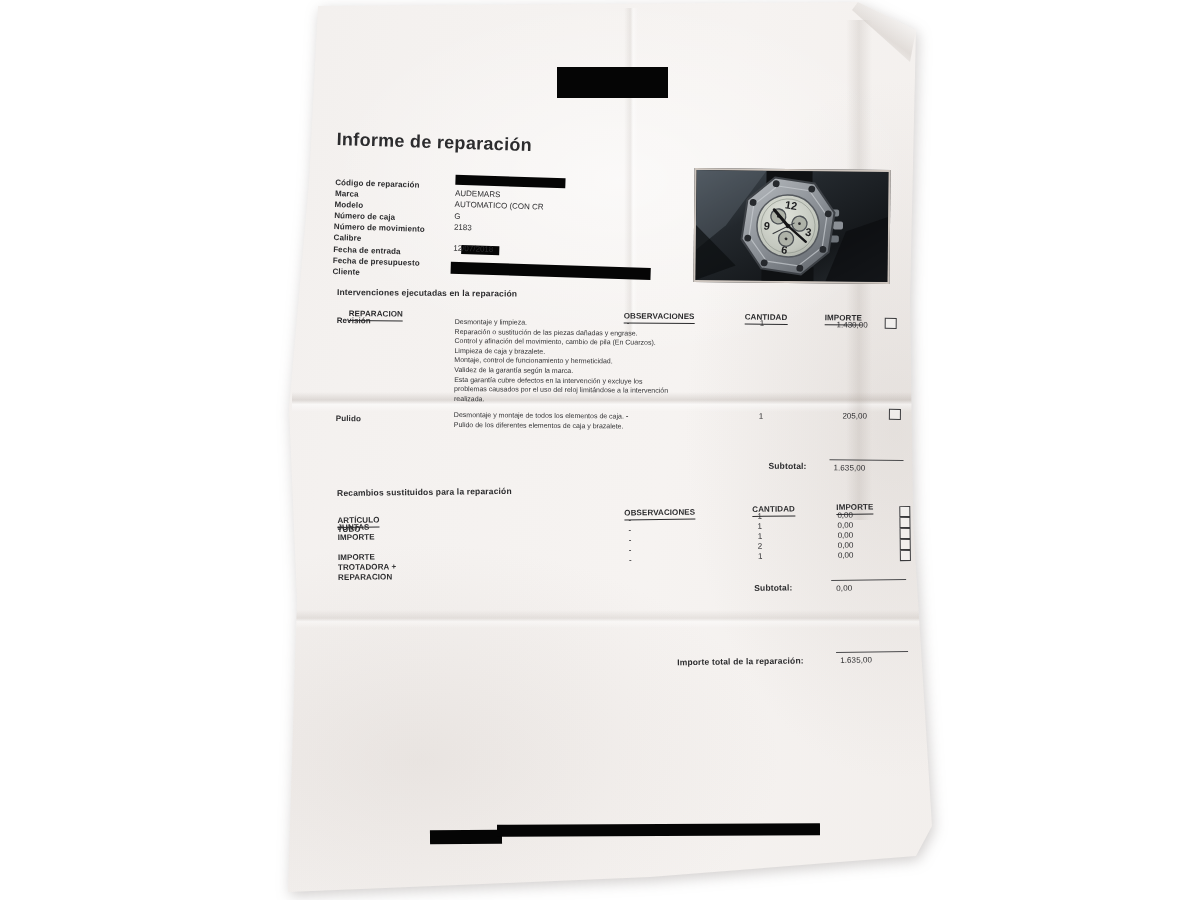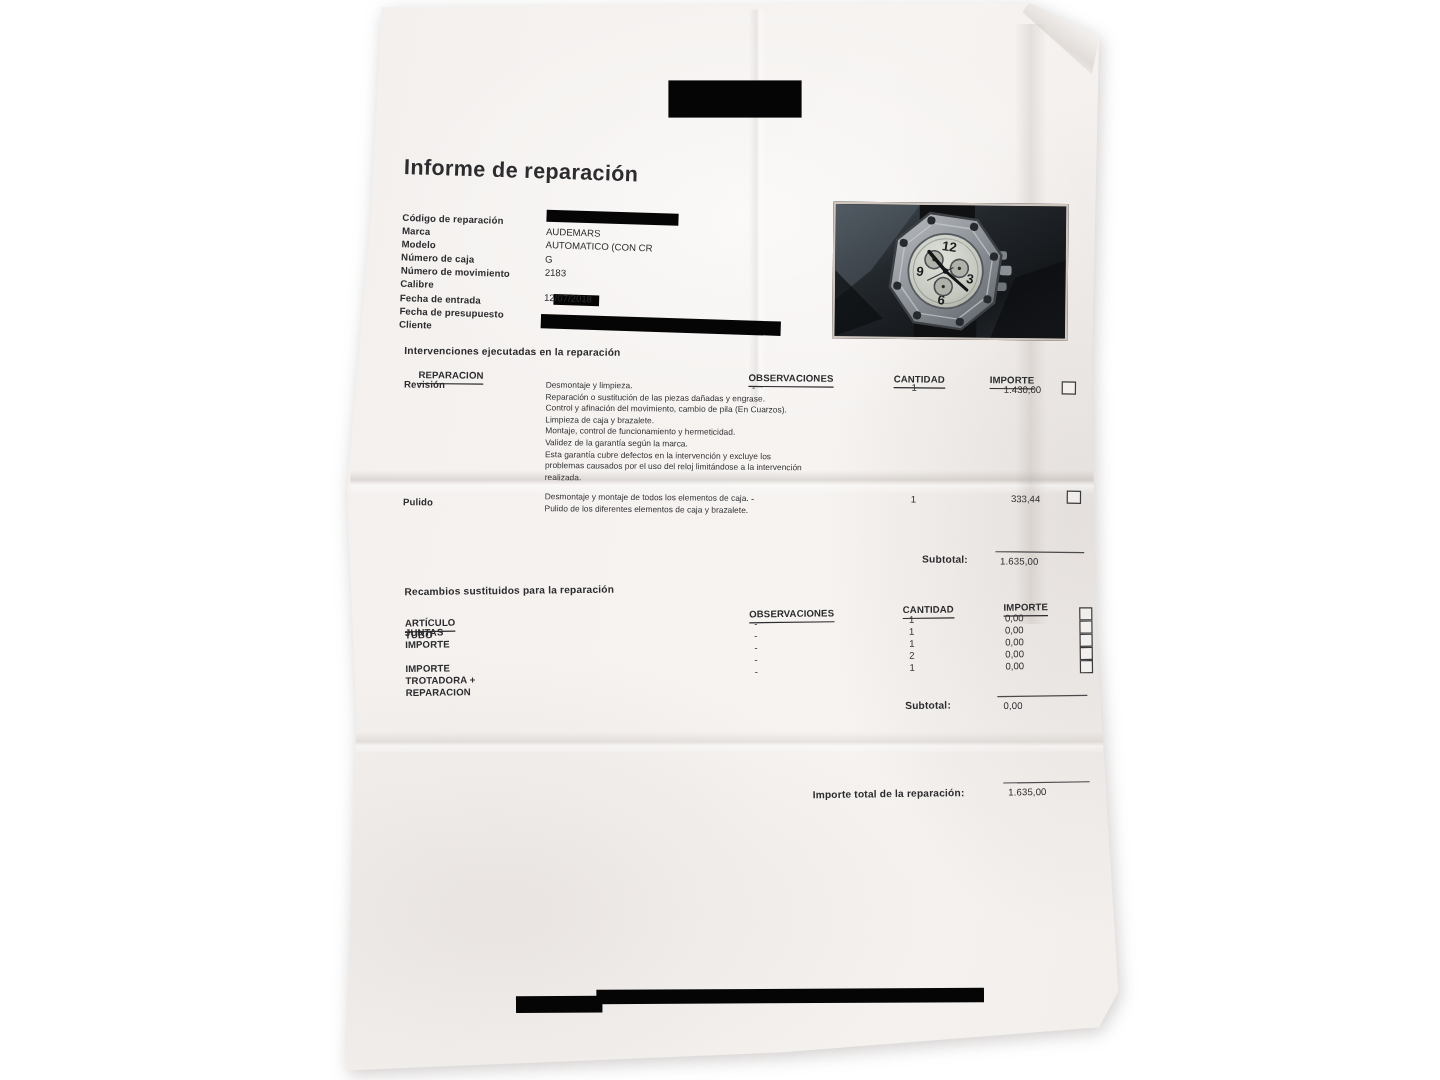--- a/index.html
+++ b/index.html
@@ -213,21 +213,21 @@
     <div class="dash" style="left:290px; top:29px;">-</div>
     <div class="qty" style="left:423px; top:28px;">1</div>
     <div class="amt" style="left:483px; top:29px;">1.430,00</div>
     <div class="cb" style="left:548px; top:26px; width:12px; height:11px;"></div>
 
     <div class="abs ink b t8" style="left:0; top:127px;">Pulido</div>
     <div class="desc pre" style="top:122px;">Desmontaje y montaje de todos los elementos de caja.
 Pulido de los diferentes elementos de caja y brazalete.</div>
     <div class="dash" style="left:290px; top:122px;">-</div>
     <div class="qty" style="left:423px; top:121px;">1</div>
-    <div class="amt" style="left:483px; top:120px;">333,44</div>
+    <div class="amt" style="left:483px; top:120px;">205,00</div>
     <div class="cb" style="left:553px; top:117px; width:12px; height:11px;"></div>
 
     <div class="abs ink b t85" style="left:433px; top:170px;">Subtotal:</div>
     <div class="overline" style="left:494px; top:168px; width:74px;"></div>
     <div class="abs ink t8" style="left:498px; top:172px;">1.635,00</div>
   </div>
 
   <div class="abs" id="parts-block">
     <div class="ink b t85">Recambios sustituidos para la reparación</div>
 

